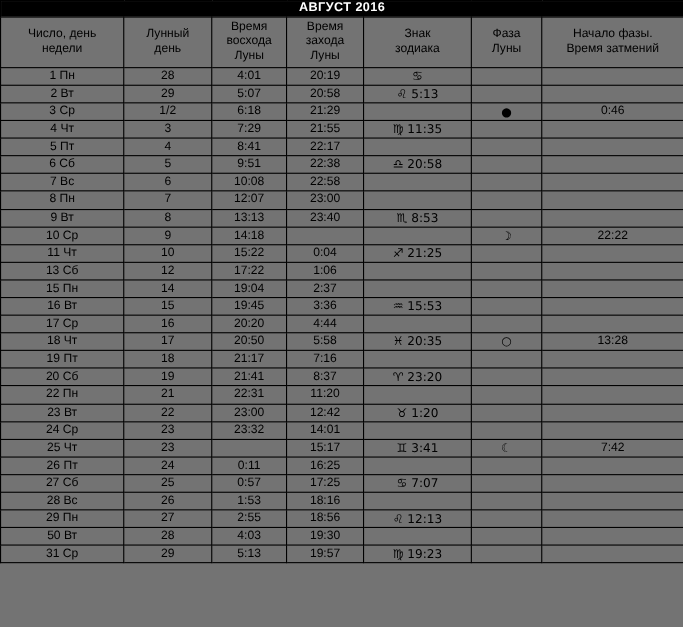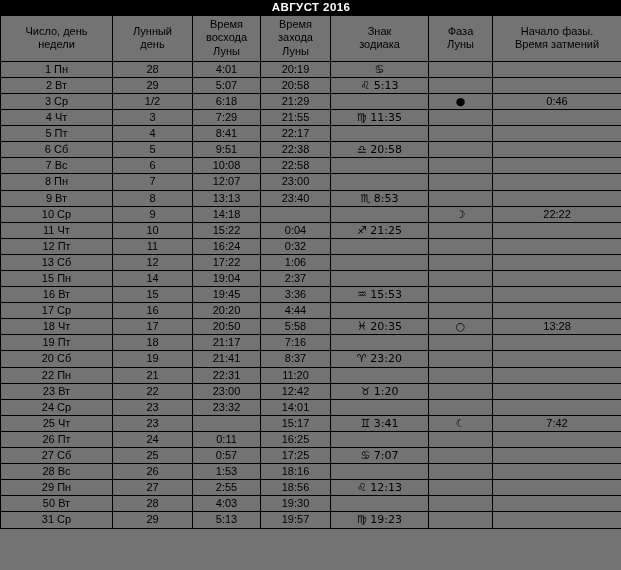--- a/index.html
+++ b/index.html
@@ -180,29 +180,20 @@
         <tr>
     <td class="date-cell">11 Чт</td>
     <td class="lunar-day-cell">10</td>
     <td class="moonrise-cell">15:22</td>
     <td class="moonset-cell">0:04</td>
     <td class="zodiac-cell">♐ 21:25</td>
     <td class="moon-phase-cell"></td>
     <td class="phase-time-cell"></td>
   </tr>
         <tr>
-    <td class="date-cell">12 Пт</td>
-    <td class="lunar-day-cell">11</td>
-    <td class="moonrise-cell">16:24</td>
-    <td class="moonset-cell">0:32</td>
-    <td class="zodiac-cell"></td>
-    <td class="moon-phase-cell"></td>
-    <td class="phase-time-cell"></td>
-  </tr>
-        <tr>
     <td class="date-cell">13 Сб</td>
     <td class="lunar-day-cell">12</td>
     <td class="moonrise-cell">17:22</td>
     <td class="moonset-cell">1:06</td>
     <td class="zodiac-cell"></td>
     <td class="moon-phase-cell"></td>
     <td class="phase-time-cell"></td>
   </tr>
         <tr>
     <td class="date-cell">15 Пн</td>

